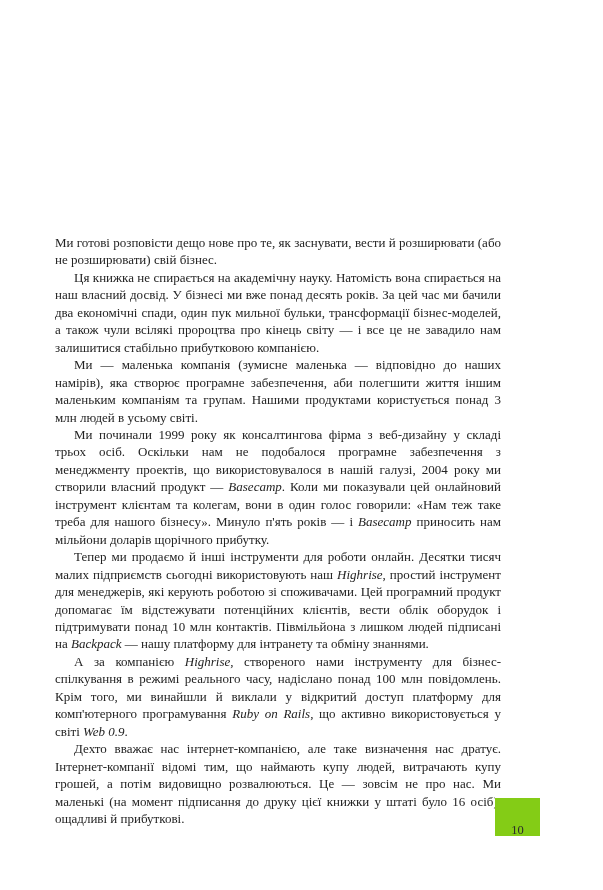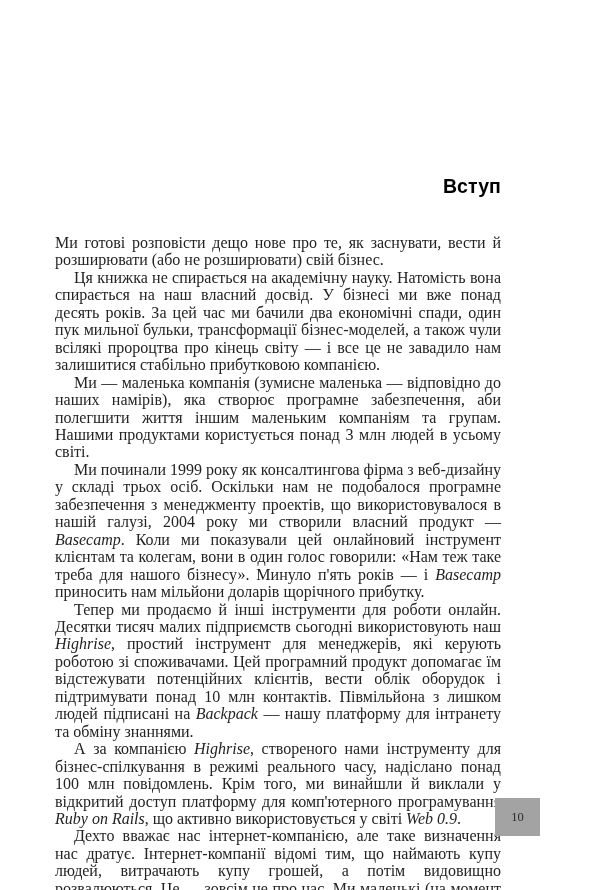--- a/index.html
+++ b/index.html
@@ -43,21 +43,21 @@
   
   .body-column {
     position: absolute;
     left: 55px;
     top: 234px;
     width: 446px;
   }
 
   .para {
     margin: 0;
-    font-size: 16px;
+    font-size: 13px;
     line-height: 17.45px;
     text-align: justify;
     text-justify: inter-word;
     text-indent: 0;
     color: #232323;
     hyphens: manual;
     -webkit-hyphens: manual;
   }
 
   .para + .para {
@@ -86,29 +86,28 @@
     font-size: 12.5px;
     color: #2b2b2b;
     line-height: 1;
   }
 </style>
 </head>
 <body style="background: rgb(255, 255, 255);">
 
 <div class="page">
 
-  <div class="chapter-title">Вступ</div>
 
   <div class="body-column">
       <p class="para"><span>Ми готові розповісти дещо нове про те, як заснувати, вести й розширювати (або не розширювати) свій бізнес.</span></p>
       <p class="para"><span>Ця книжка не спирається на академічну науку. Натомість вона спирається на наш власний досвід. У бізнесі ми вже понад десять років. За цей час ми бачили два економічні спади, один пук мильної бульки, трансформації бізнес-моделей, а також чули всілякі пророцтва про кінець світу — і все це не завадило нам залишитися стабільно прибутковою компанією.</span></p>
       <p class="para"><span>Ми — маленька компанія (зумисне маленька — відповідно до наших намірів), яка створює програмне забезпечення, аби полегшити життя іншим маленьким компаніям та групам. Нашими продуктами користується понад 3 млн людей в усьому світі.</span></p>
       <p class="para"><span>Ми починали 1999 року як консалтингова фірма з веб-дизайну у складі трьох осіб. Оскільки нам не подобалося програмне забезпечення з менеджменту проектів, що використовувалося в нашій галузі, 2004 року ми створили власний продукт — </span><i>Basecamp</i><span>. Коли ми показували цей онлайновий інструмент клієнтам та колегам, вони в один голос говорили: «Нам теж таке треба для нашого бізнесу». Минуло п'ять років — і </span><i>Basecamp</i><span> приносить нам мільйони доларів щорічного прибутку.</span></p>
       <p class="para"><span>Тепер ми продаємо й інші інструменти для роботи онлайн. Десятки тисяч малих підприємств сьогодні використовують наш </span><i>Highrise</i><span>, простий інструмент для менеджерів, які керують роботою зі споживачами. Цей програмний продукт допомагає їм відстежувати потенційних клієнтів, вести облік оборудок і підтримувати понад 10 млн контактів. Півмільйона з лишком людей підписані на </span><i>Backpack</i><span> — нашу платформу для інтранету та обміну знаннями.</span></p>
       <p class="para"><span>А за компанією </span><i>Highrise</i><span>, створеного нами інструменту для бізнес-спілкування в режимі реального часу, надіслано понад 100 млн повідомлень. Крім того, ми винайшли й виклали у відкритий доступ платформу для комп'ютерного програмування </span><i>Ruby on Rails</i><span>, що активно використовується у світі </span><i>Web 0.9</i><span>.</span></p>
       <p class="para"><span>Дехто вважає нас інтернет-компанією, але таке визначення нас дратує. Інтернет-компанії відомі тим, що наймають купу людей, витрачають купу грошей, а потім видовищно розвалюються. Це — зовсім не про нас. Ми маленькі (на момент підписання до друку цієї книжки у штаті було 16 осіб), ощадливі й прибуткові.</span></p>
     </div>
 
-  <div class="page-number-box" style="background: #a3a3a3;">
+  <div class="page-number-box" style="background: #84cc16; align-items: flex-end;">
     <span class="page-number">10</span>
   </div>
 
 </div>
 
 </body></html>

